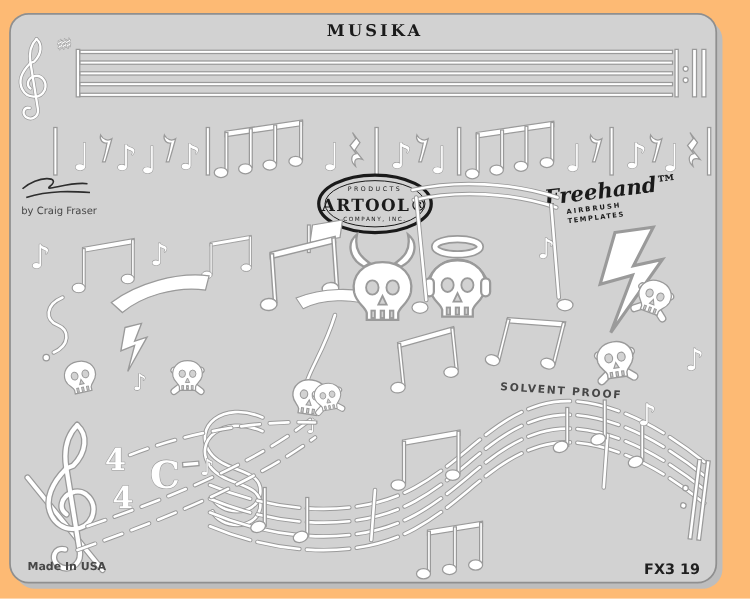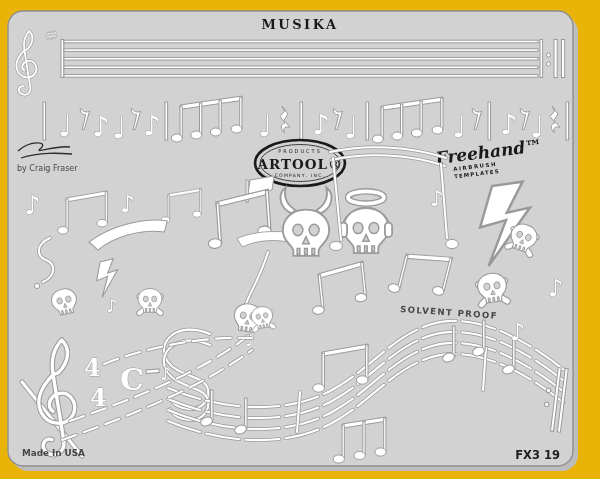--- a/index.html
+++ b/index.html
@@ -1,16 +1,16 @@
 <!DOCTYPE html>
 <html><head>
 <meta charset="utf-8">
 <style>
   html,body { margin:0; padding:0; background:#ffffff; }
-  #stage { position:relative; width:600px; height:479px; background:#eab308;
+  #stage { position:relative; width:600px; height:479px; background:#fdba74;
            font-family:"DejaVu Sans", sans-serif; overflow:hidden; }
   svg { display:block; }
 
   
   .cut  { fill:#ffffff; stroke:#9a9a9a; stroke-width:1; }
   .hole { fill:#d2d2d2; stroke:#9a9a9a; stroke-width:0.8; }
   .so   { fill:none; stroke:#9a9a9a; stroke-width:5; stroke-linecap:round; }
   .si   { fill:none; stroke:#ffffff; stroke-width:3.1; stroke-linecap:round; }
   .so2  { fill:none; stroke:#9a9a9a; stroke-width:3.6; stroke-linecap:round; }
   .si2  { fill:none; stroke:#ffffff; stroke-width:2.1; stroke-linecap:round; }

